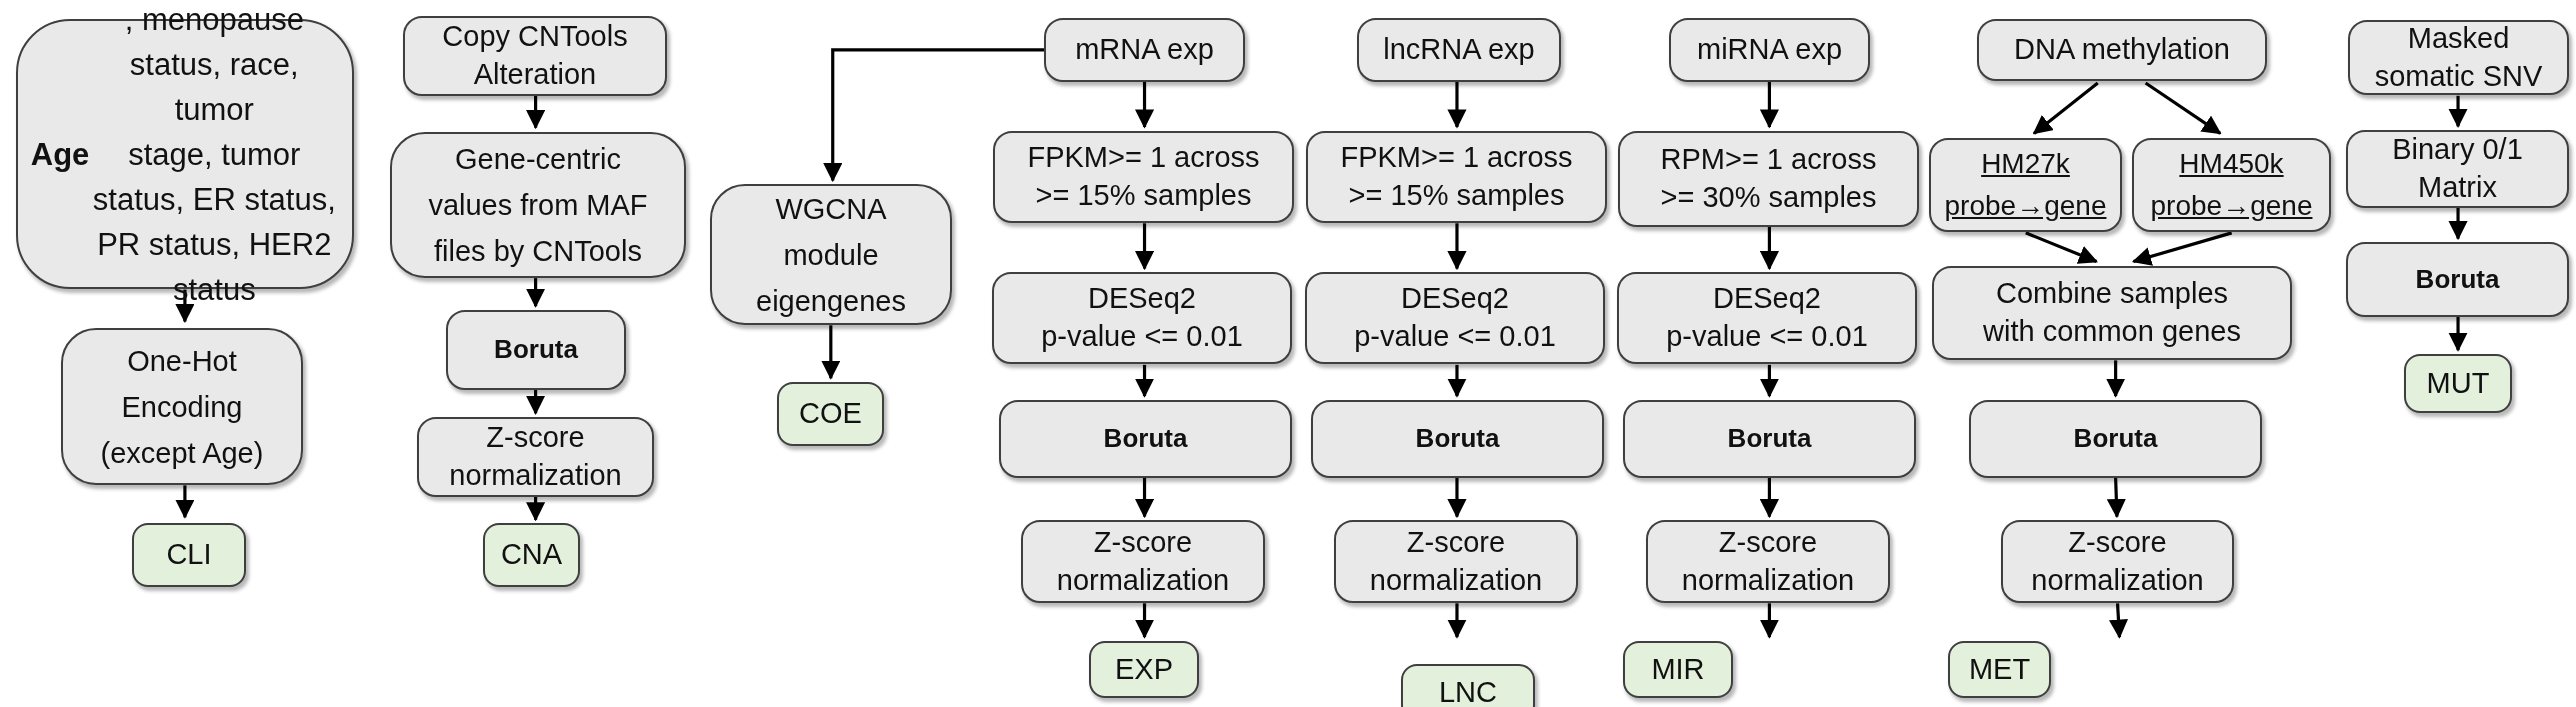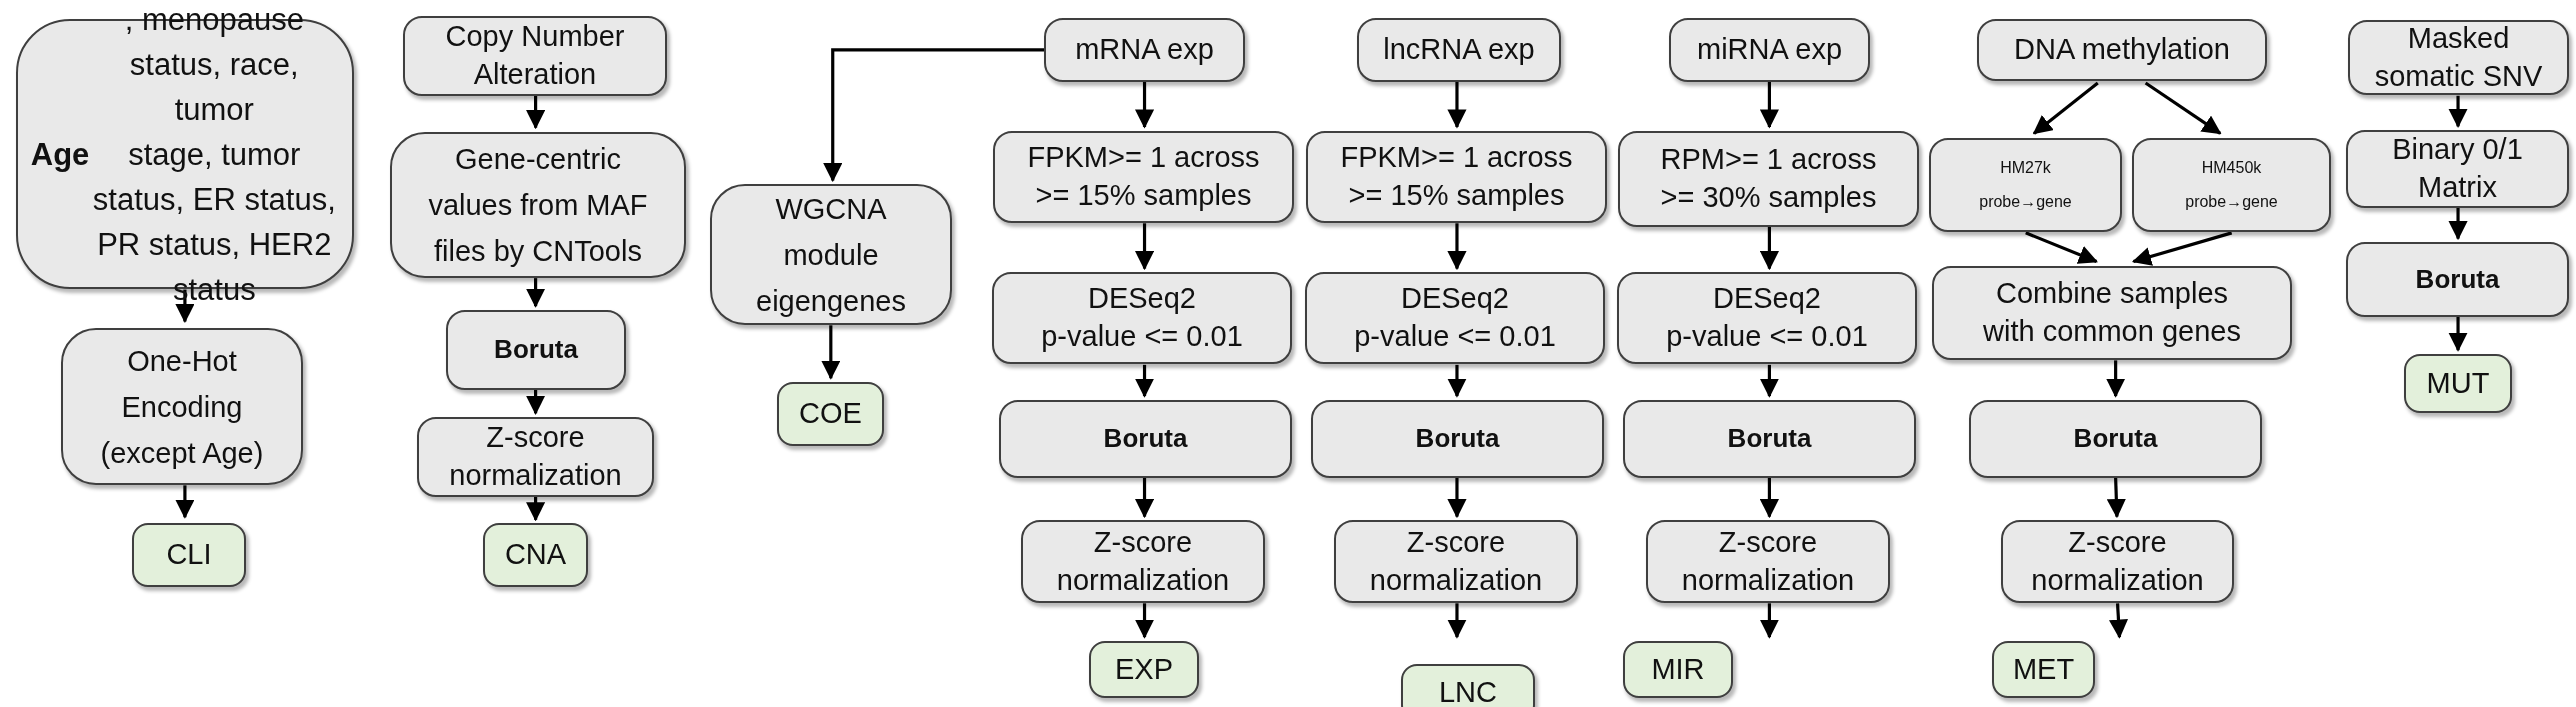--- a/index.html
+++ b/index.html
@@ -22,21 +22,21 @@
     font-size:29px;line-height:1.3;
     box-shadow:2.6px 3.2px 3.8px rgba(0,0,0,0.28);
   }
   .out{
     background:var(--outfill,#e3f0db);
     border-radius:16px;
   }
   .clinical{font-size:31px;line-height:45px;border-radius:54px;padding:0 12.8px;}
   .b3{line-height:46px;}
   .r55{border-radius:35px;}
-  .small{font-size:16px;line-height:34px;}
+  .small{font-size:28px;line-height:42px;text-decoration:underline;}
   .boldlbl{font-weight:bold;font-size:26px;}
   svg.arrows{position:absolute;left:0;top:0;pointer-events:none;}
   .ar{stroke:var(--arrow,#000);stroke-width:5;fill:none;}
 </style>
 </head>
 <body>
 
 <div id="canvas">
 
   <svg class="arrows" width="2576" height="708" viewBox="0 0 4040 1110">
@@ -92,29 +92,29 @@
 status, race, tumor
 stage, tumor
 status, ER status,
 PR status, HER2
 status</span></div>
   <div class="box b3 r55" style="left:61px;top:328px;width:242px;height:157px">One-Hot
 Encoding
 (except Age)</div>
   <div class="box out" style="left:132px;top:523px;width:114px;height:64px">CLI</div>
 
-  <div class="box" style="left:403px;top:16px;width:264px;height:80px">Copy Number
+  <div class="box" style="left:403px;top:16px;width:264px;height:80px">Copy CNTools
 Alteration</div>
   <div class="box b3 r55" style="left:390px;top:132px;width:296px;height:146px">Gene-centric
 values from MAF
 files by CNTools</div>
   <div class="box boldlbl" style="left:446px;top:310px;width:180px;height:80px">Boruta</div>
   <div class="box" style="left:417px;top:417px;width:237px;height:80px">Z-score
 normalization</div>
-  <div class="box out" style="left:483px;top:523px;width:105px;height:64px">CNA</div>
+  <div class="box out" style="left:483px;top:523px;width:97px;height:64px">CNA</div>
 
   <div class="box b3 r55" style="left:710px;top:184px;width:242px;height:141px">WGCNA
 module
 eigengenes</div>
   <div class="box out" style="left:777px;top:382px;width:107px;height:64px">COE</div>
 
   <div class="box" style="left:1044px;top:18px;width:201px;height:64px">mRNA exp</div>
   <div class="box" style="left:993px;top:131px;width:301px;height:92px">FPKM&gt;= 1 across
 &gt;= 15% samples</div>
   <div class="box" style="left:992px;top:272px;width:300px;height:92px">DESeq2
@@ -147,21 +147,21 @@
   <div class="box" style="left:1977px;top:19px;width:290px;height:62px">DNA methylation</div>
   <div class="box small" style="left:1929px;top:138px;width:193px;height:94px">HM27k
 probe→gene</div>
   <div class="box small" style="left:2132px;top:138px;width:199px;height:94px">HM450k
 probe→gene</div>
   <div class="box" style="left:1932px;top:266px;width:360px;height:94px">Combine samples
 with common genes</div>
   <div class="box boldlbl" style="left:1969px;top:400px;width:293px;height:78px">Boruta</div>
   <div class="box" style="left:2001px;top:520px;width:233px;height:83px">Z-score
 normalization</div>
-  <div class="box out" style="left:1992px;top:641px;width:103px;height:57px">MET</div>
+  <div class="box out" style="left:1948px;top:641px;width:103px;height:57px">MET</div>
 
   <div class="box" style="left:2348px;top:20.4px;width:221px;height:75px">Masked
 somatic SNV</div>
   <div class="box" style="left:2346px;top:130px;width:223px;height:78px">Binary 0/1
 Matrix</div>
   <div class="box boldlbl" style="left:2346px;top:242px;width:223px;height:75px">Boruta</div>
   <div class="box out" style="left:2404px;top:354px;width:108px;height:59px">MUT</div>
 
 </div>
 

